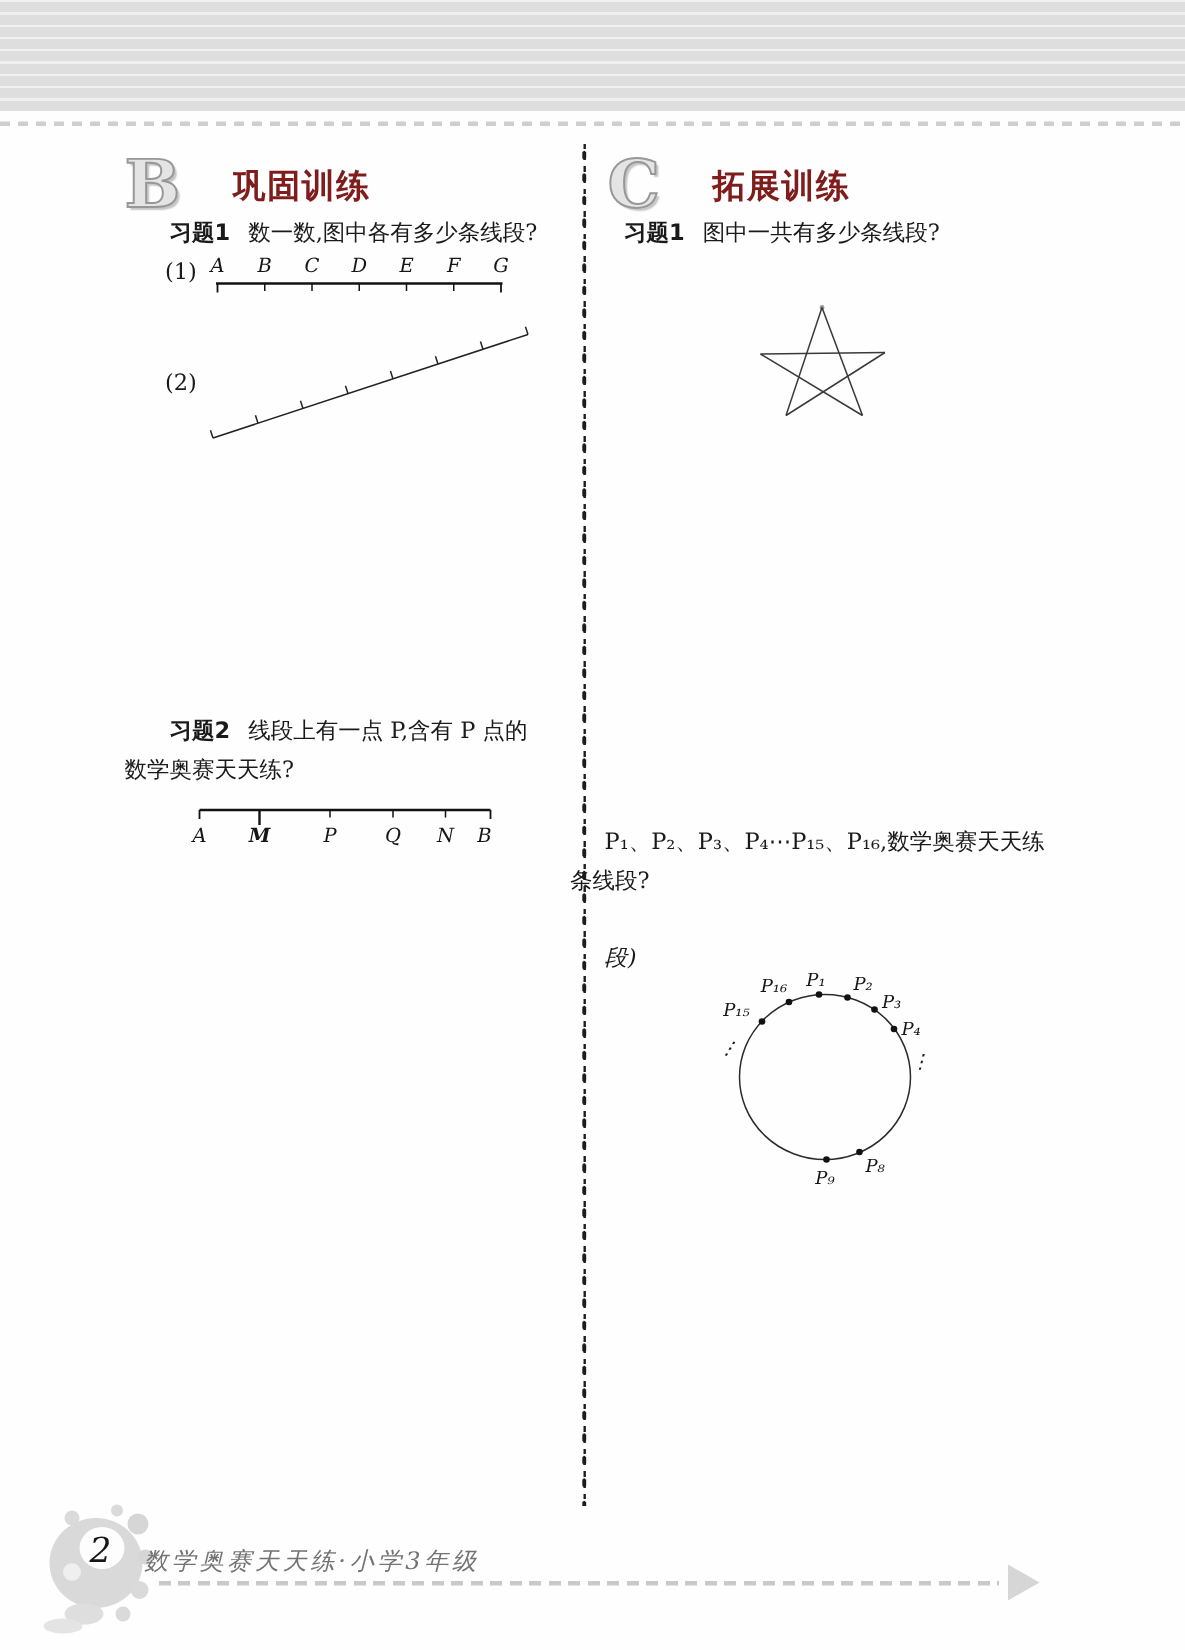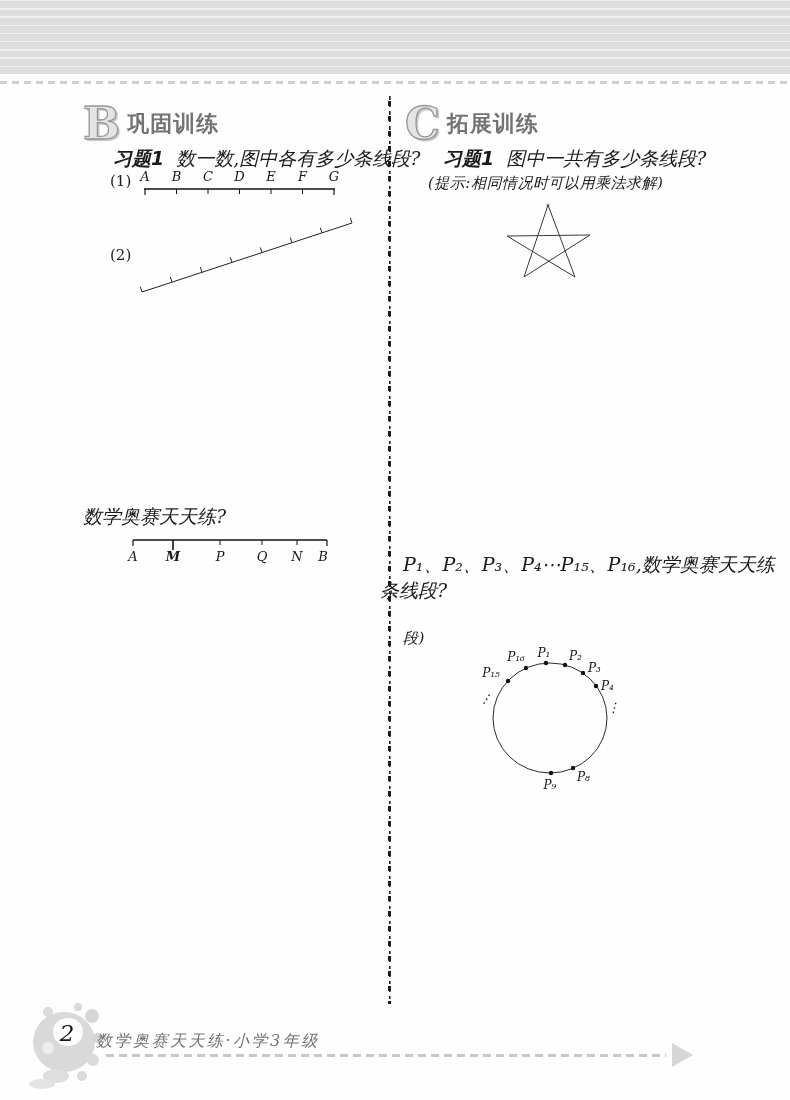--- a/index.html
+++ b/index.html
@@ -32,23 +32,23 @@
     background-repeat:repeat-y, no-repeat;
   }
   .col-header { display:flex; align-items:center; gap:7px; }
   .big-letter {
     font-family:"DejaVu Serif", serif; font-weight:bold; font-size:44px; line-height:1;
     color:#e4e4e4; -webkit-text-stroke:1.3px #979797;
     text-shadow:2px 2px 1px #c6c6c6;
   }
   .sec-title {
     font-family:"DejaVu Sans", sans-serif; font-weight:900; font-size:22px;
-    letter-spacing:1px; color:#737373;
-  }
-  .qrow { font-size:19px; white-space:nowrap;font-style:italic; }
+    letter-spacing:1px; color:#7f1d1d;margin-left:28px;
+  }
+  .qrow { font-size:15px; white-space:nowrap; }
   .qlabel { font-family:"DejaVu Sans", sans-serif; font-weight:bold; margin-right:12px; }
   .hint { font-size:15px; font-style:italic; white-space:nowrap; letter-spacing:.5px; }
   .fig-no { font-size:15px; }
   svg text {
     font-family:"DejaVu Serif", serif; font-style:italic; fill:#161616;
   }
   .book-title {
     font-size:16px; font-style:italic; letter-spacing:2.5px; color:#737373; white-space:nowrap;
   }
   .footer-dash {
@@ -107,20 +107,23 @@
     <line x1="14" y1="80" x2="12.3" y2="74.8" stroke="#222" stroke-width="1"></line>
     <line x1="44" y1="70.1" x2="42.3" y2="64.9" stroke="#222" stroke-width="1"></line>
     <line x1="74" y1="60.3" x2="72.3" y2="55.1" stroke="#222" stroke-width="1"></line>
     <line x1="104" y1="50.4" x2="102.3" y2="45.2" stroke="#222" stroke-width="1"></line>
     <line x1="134" y1="40.6" x2="132.3" y2="35.4" stroke="#222" stroke-width="1"></line>
     <line x1="164" y1="30.7" x2="162.3" y2="25.5" stroke="#222" stroke-width="1"></line>
     <line x1="194" y1="20.9" x2="192.3" y2="15.7" stroke="#222" stroke-width="1"></line>
     <line x1="224" y1="11" x2="222.3" y2="5.8" stroke="#222" stroke-width="1"></line>
   </svg>
 
+  <div class="abs qrow" style="left:113px; top:478px;">
+    <span class="qlabel">习题2</span><span>线段上有一点 P,含有 P 点的</span>
+  </div>
   <div class="abs qrow" style="left:83px; top:504px;">
     <span>数学奥赛天天练?</span>
   </div>
 
   <svg class="abs" style="left:123px; top:527px;" width="215" height="38">
     <line x1="10" y1="13" x2="204" y2="13" stroke="#121212" stroke-width="1.6"></line>
     <line x1="10" y1="13" x2="10" y2="19" stroke="#121212" stroke-width="1.2"></line>
     <line x1="50" y1="13" x2="50" y2="23" stroke="#121212" stroke-width="1.6"></line>
     <line x1="97" y1="13" x2="97" y2="18" stroke="#121212" stroke-width="1"></line>
     <line x1="139" y1="13" x2="139" y2="18" stroke="#121212" stroke-width="1"></line>
@@ -132,24 +135,23 @@
     <text x="139" y="34" font-size="13" text-anchor="middle">Q</text>
     <text x="174" y="34" font-size="13" text-anchor="middle">N</text>
     <text x="200" y="34" font-size="13" text-anchor="middle">B</text>
   </svg>
 
   <div class="abs col-header" style="left:405px; top:102px;">
     <span class="big-letter">C</span>
     <span class="sec-title">拓展训练</span>
   </div>
 
-  <div class="abs qrow" style="left:443px; top:146px;">
+  <div class="abs qrow" style="left:416px; top:146px;">
     <span class="qlabel">习题1</span><span>图中一共有多少条线段?</span>
   </div>
-  <div class="abs hint" style="left:428px; top:174px;">(提示:相同情况时可以用乘法求解)</div>
 
   <svg class="abs" style="left:494px; top:196px;" width="112" height="92">
     <circle cx="54" cy="9" r="1.6" fill="#9a9a9a"></circle>
     <line x1="54" y1="9" x2="81" y2="81" stroke="#3a3a3a" stroke-width="1"></line>
     <line x1="96" y1="39" x2="30" y2="81" stroke="#3a3a3a" stroke-width="1"></line>
     <line x1="81" y1="81" x2="13" y2="40" stroke="#3a3a3a" stroke-width="1"></line>
     <line x1="30" y1="81" x2="54" y2="9" stroke="#3a3a3a" stroke-width="1"></line>
     <line x1="13" y1="40" x2="96" y2="39" stroke="#3a3a3a" stroke-width="1"></line>
   </svg>
 

